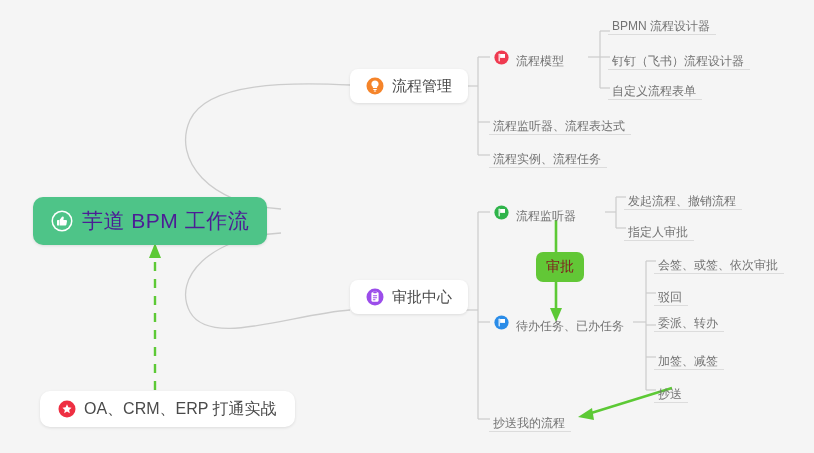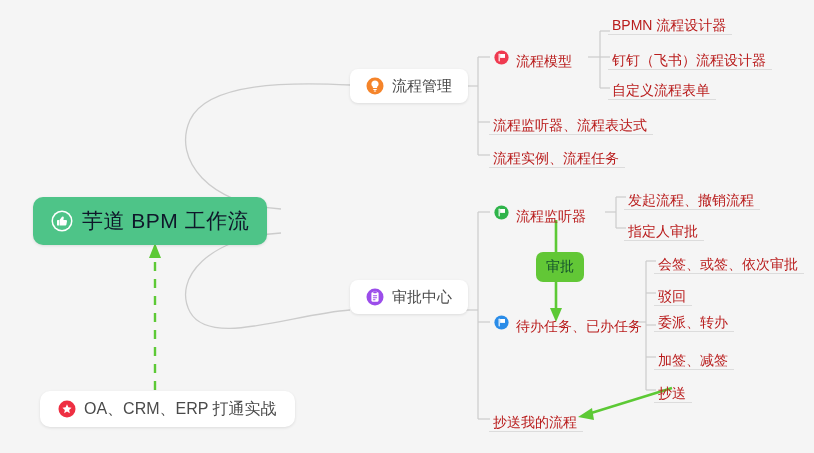--- a/index.html
+++ b/index.html
@@ -18,21 +18,21 @@
     position:absolute;
     display:flex;align-items:center;gap:9px;
     background:#4ec488;
     border-radius:10px;
     padding:0 18px;
     height:48px;
     box-shadow:0 1px 3px rgba(0,0,0,.10);
     box-sizing:border-box;
   }
   .root-label{
-    color:#0f172a;font-size:21px;letter-spacing:.5px;white-space:nowrap;
+    color:#4c1d95;font-size:21px;letter-spacing:.5px;white-space:nowrap;
   }
 
   
   .card-node{
     position:absolute;
     display:flex;align-items:center;gap:8px;
     background:#ffffff;
     border-radius:8px;
     padding:0 16px;
     height:34px;
@@ -47,33 +47,33 @@
   
   .text-node{
     position:absolute;
     display:flex;align-items:center;gap:7px;
     height:26px;
     padding:0 6px 0 4px;
     border-bottom:1px solid #dcdcdc;
     box-sizing:border-box;
     white-space:nowrap;
   }
-  .text-node .text-label{color:#b91c1c;font-size:14px;white-space:nowrap;margin-top:9px;}
+  .text-node .text-label{color:#737373;font-size:12px;white-space:nowrap;margin-top:9px;}
   .text-node.noline{border-bottom:none;}
 
   
   .chip-node{
     position:absolute;
     display:flex;align-items:center;justify-content:center;
     background:#62c736;
     border-radius:7px;
     height:30px;padding:0 10px;
     box-sizing:border-box;
   }
-  .chip-label{color:#14532d;font-size:14px;white-space:nowrap;}
+  .chip-label{color:#7f1d1d;font-size:14px;white-space:nowrap;}
 
   
   .icn{display:inline-flex;align-items:center;justify-content:center;flex:0 0 auto;}
   .icn svg{display:block;}
 </style>
 </head>
 <body>
 
 <div id="mindmap">
 

